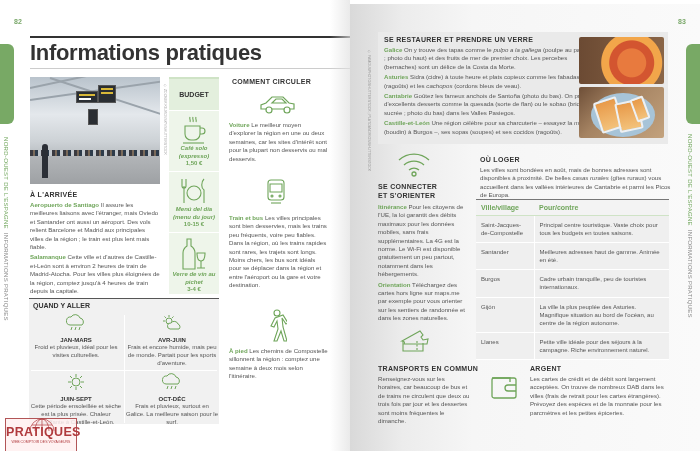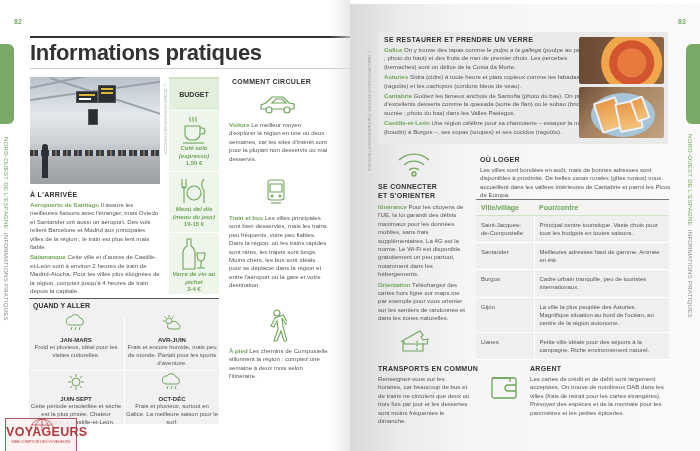--- a/index.html
+++ b/index.html
@@ -196,21 +196,21 @@
       <div class="lab">OCT-DÉC</div>
       <div class="txt">Frais et pluvieux, surtout en Galice. La meilleure saison pour le surf.</div>
     </div>
   </div>
 
   <div class="logo">
     <svg width="28" height="14" viewBox="0 0 28 14" fill="none" stroke="#b03a3d" stroke-width=".7">
         <path d="M2 14a12 12 0 0 1 24 0"></path>
         <path d="M14 2v12M7 14a7 12 0 0 1 14 0M4 8h20"></path>
       </svg>
-    <div class="name">VOYAGEURS</div>
+    <div class="name">PRATIQUES</div>
     <div class="tag">WEB COMPTOIR DES VOYAGEURS</div>
   </div>
 </div>
 
 <div class="page page-right">
   <div class="folio" style="left:328px">83</div>
   <div class="side-tab right" style="left:336px"></div>
   <div class="side-text" style="left:337px;top:130px">
     <span class="g">NORD-OUEST DE L'ESPAGNE</span>&nbsp;&nbsp;<span class="k">INFORMATIONS PRATIQUES</span>
   </div>

